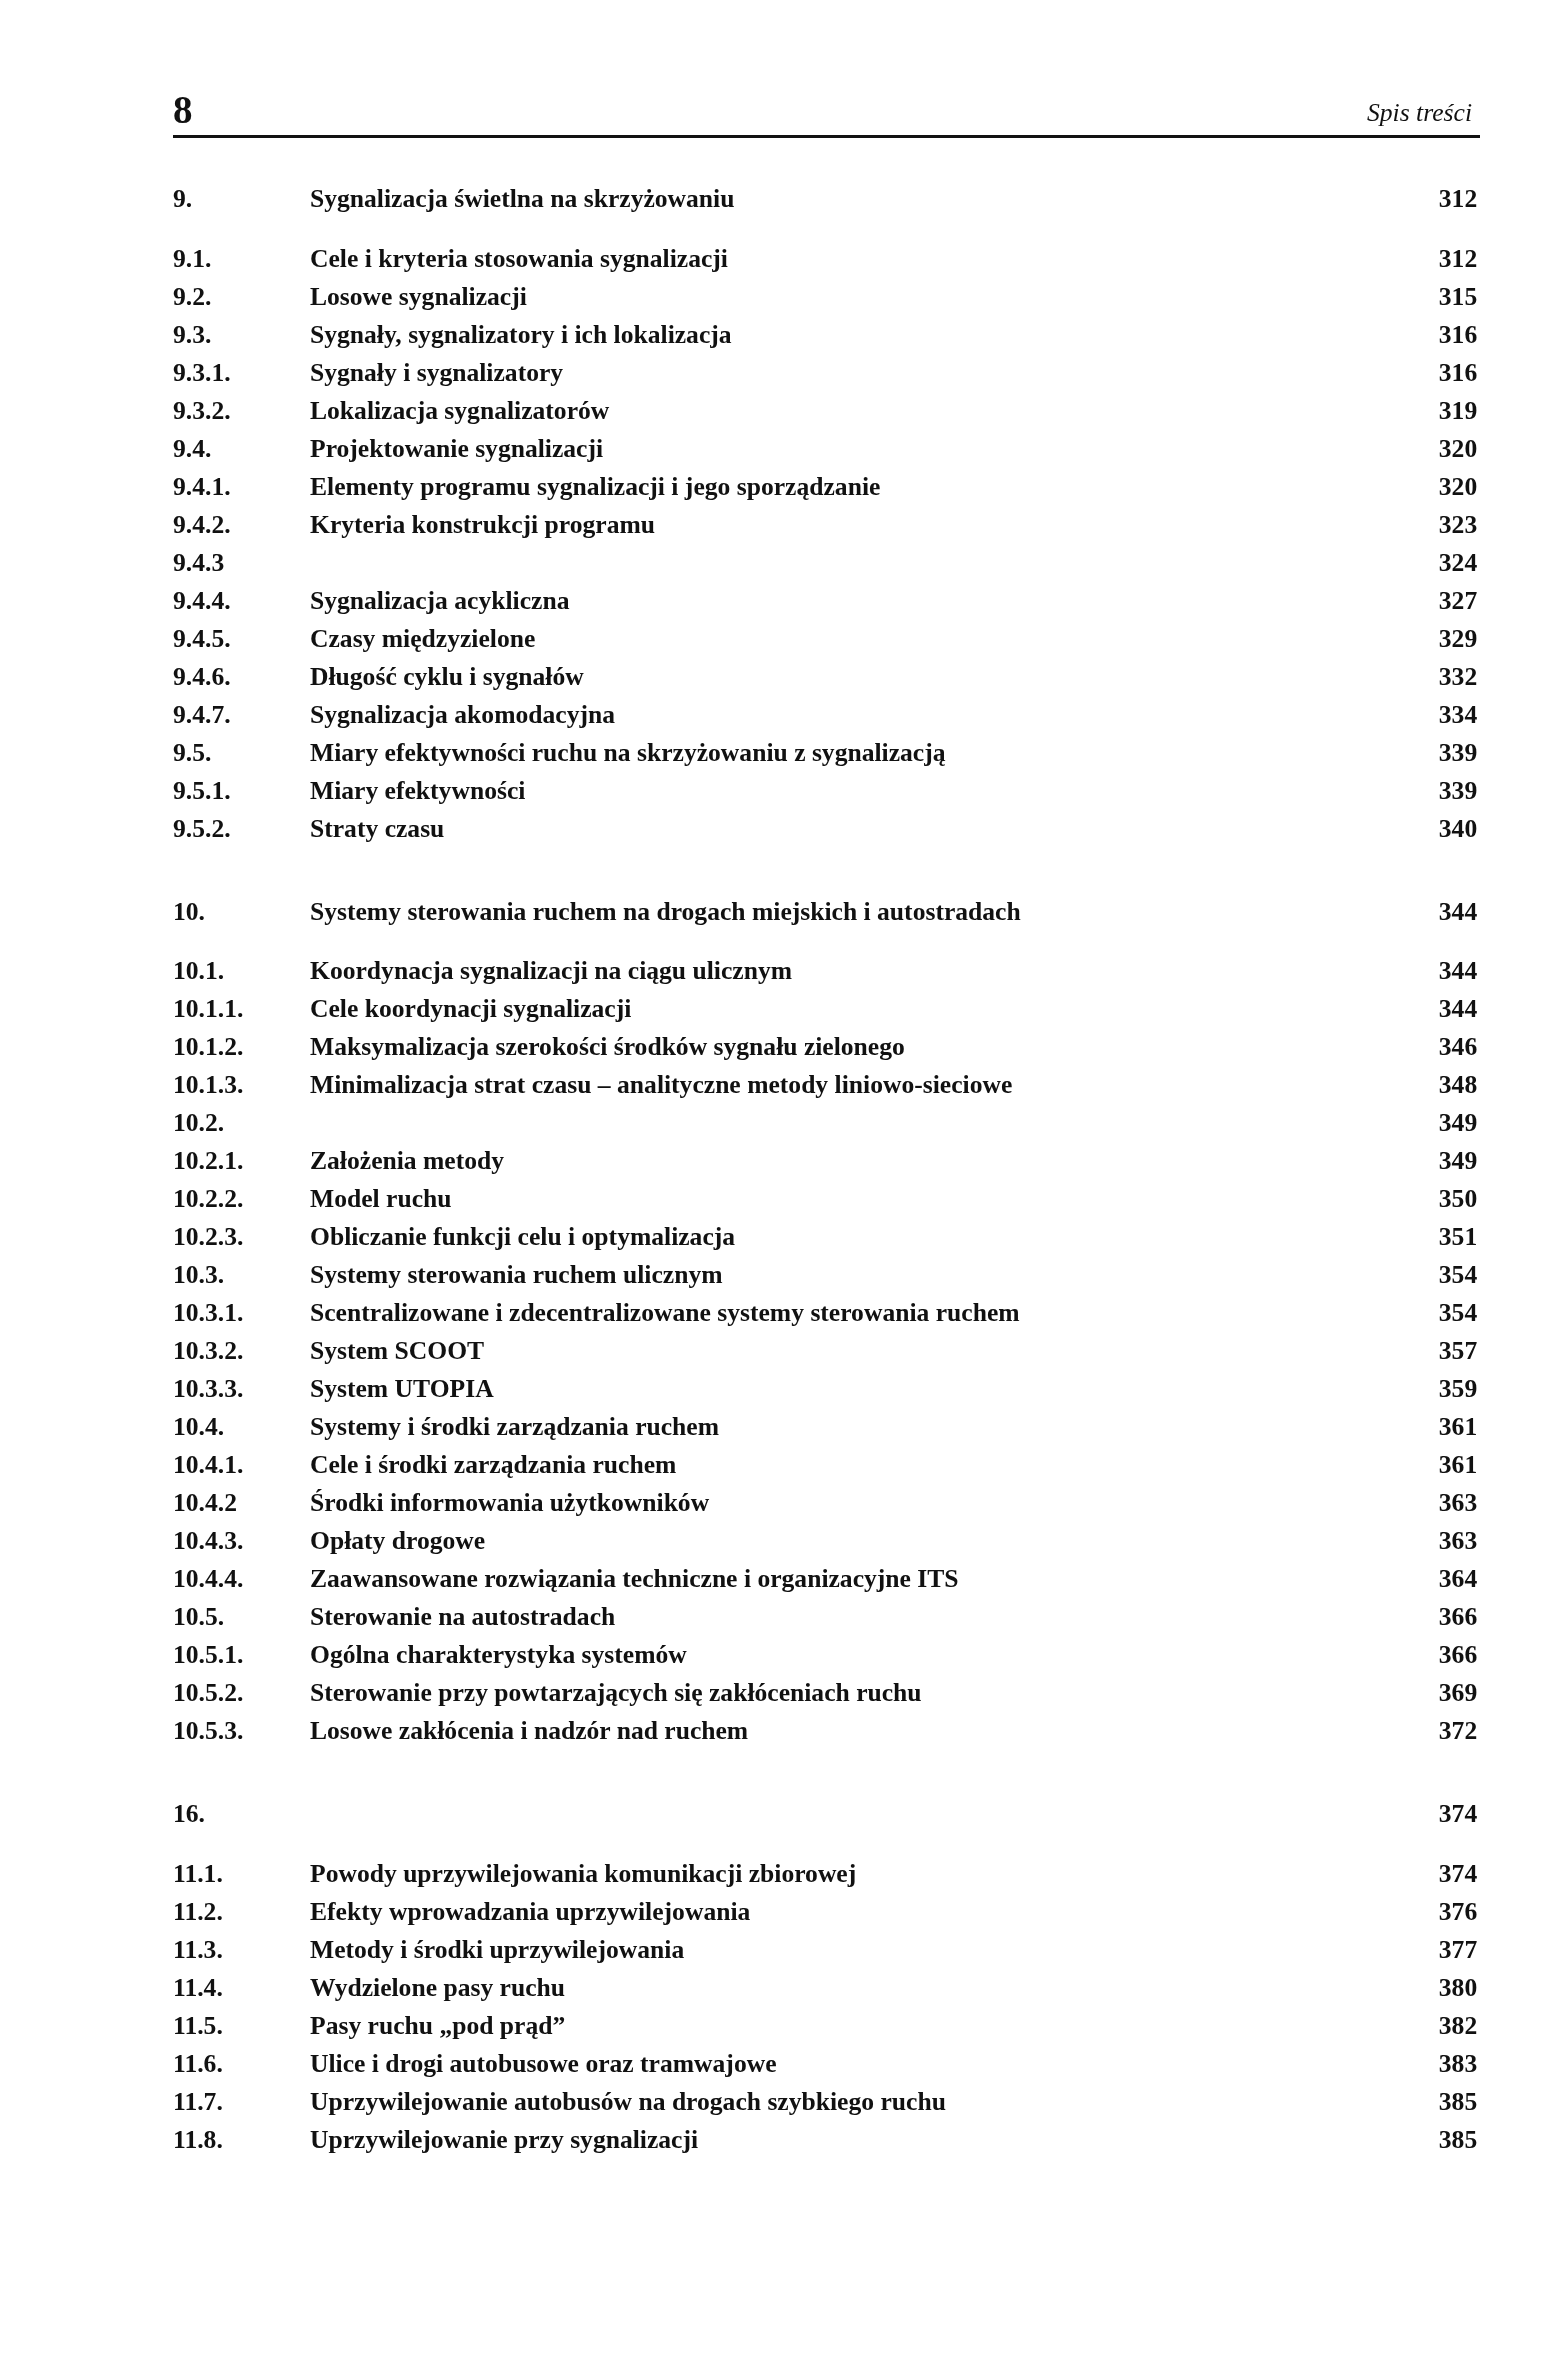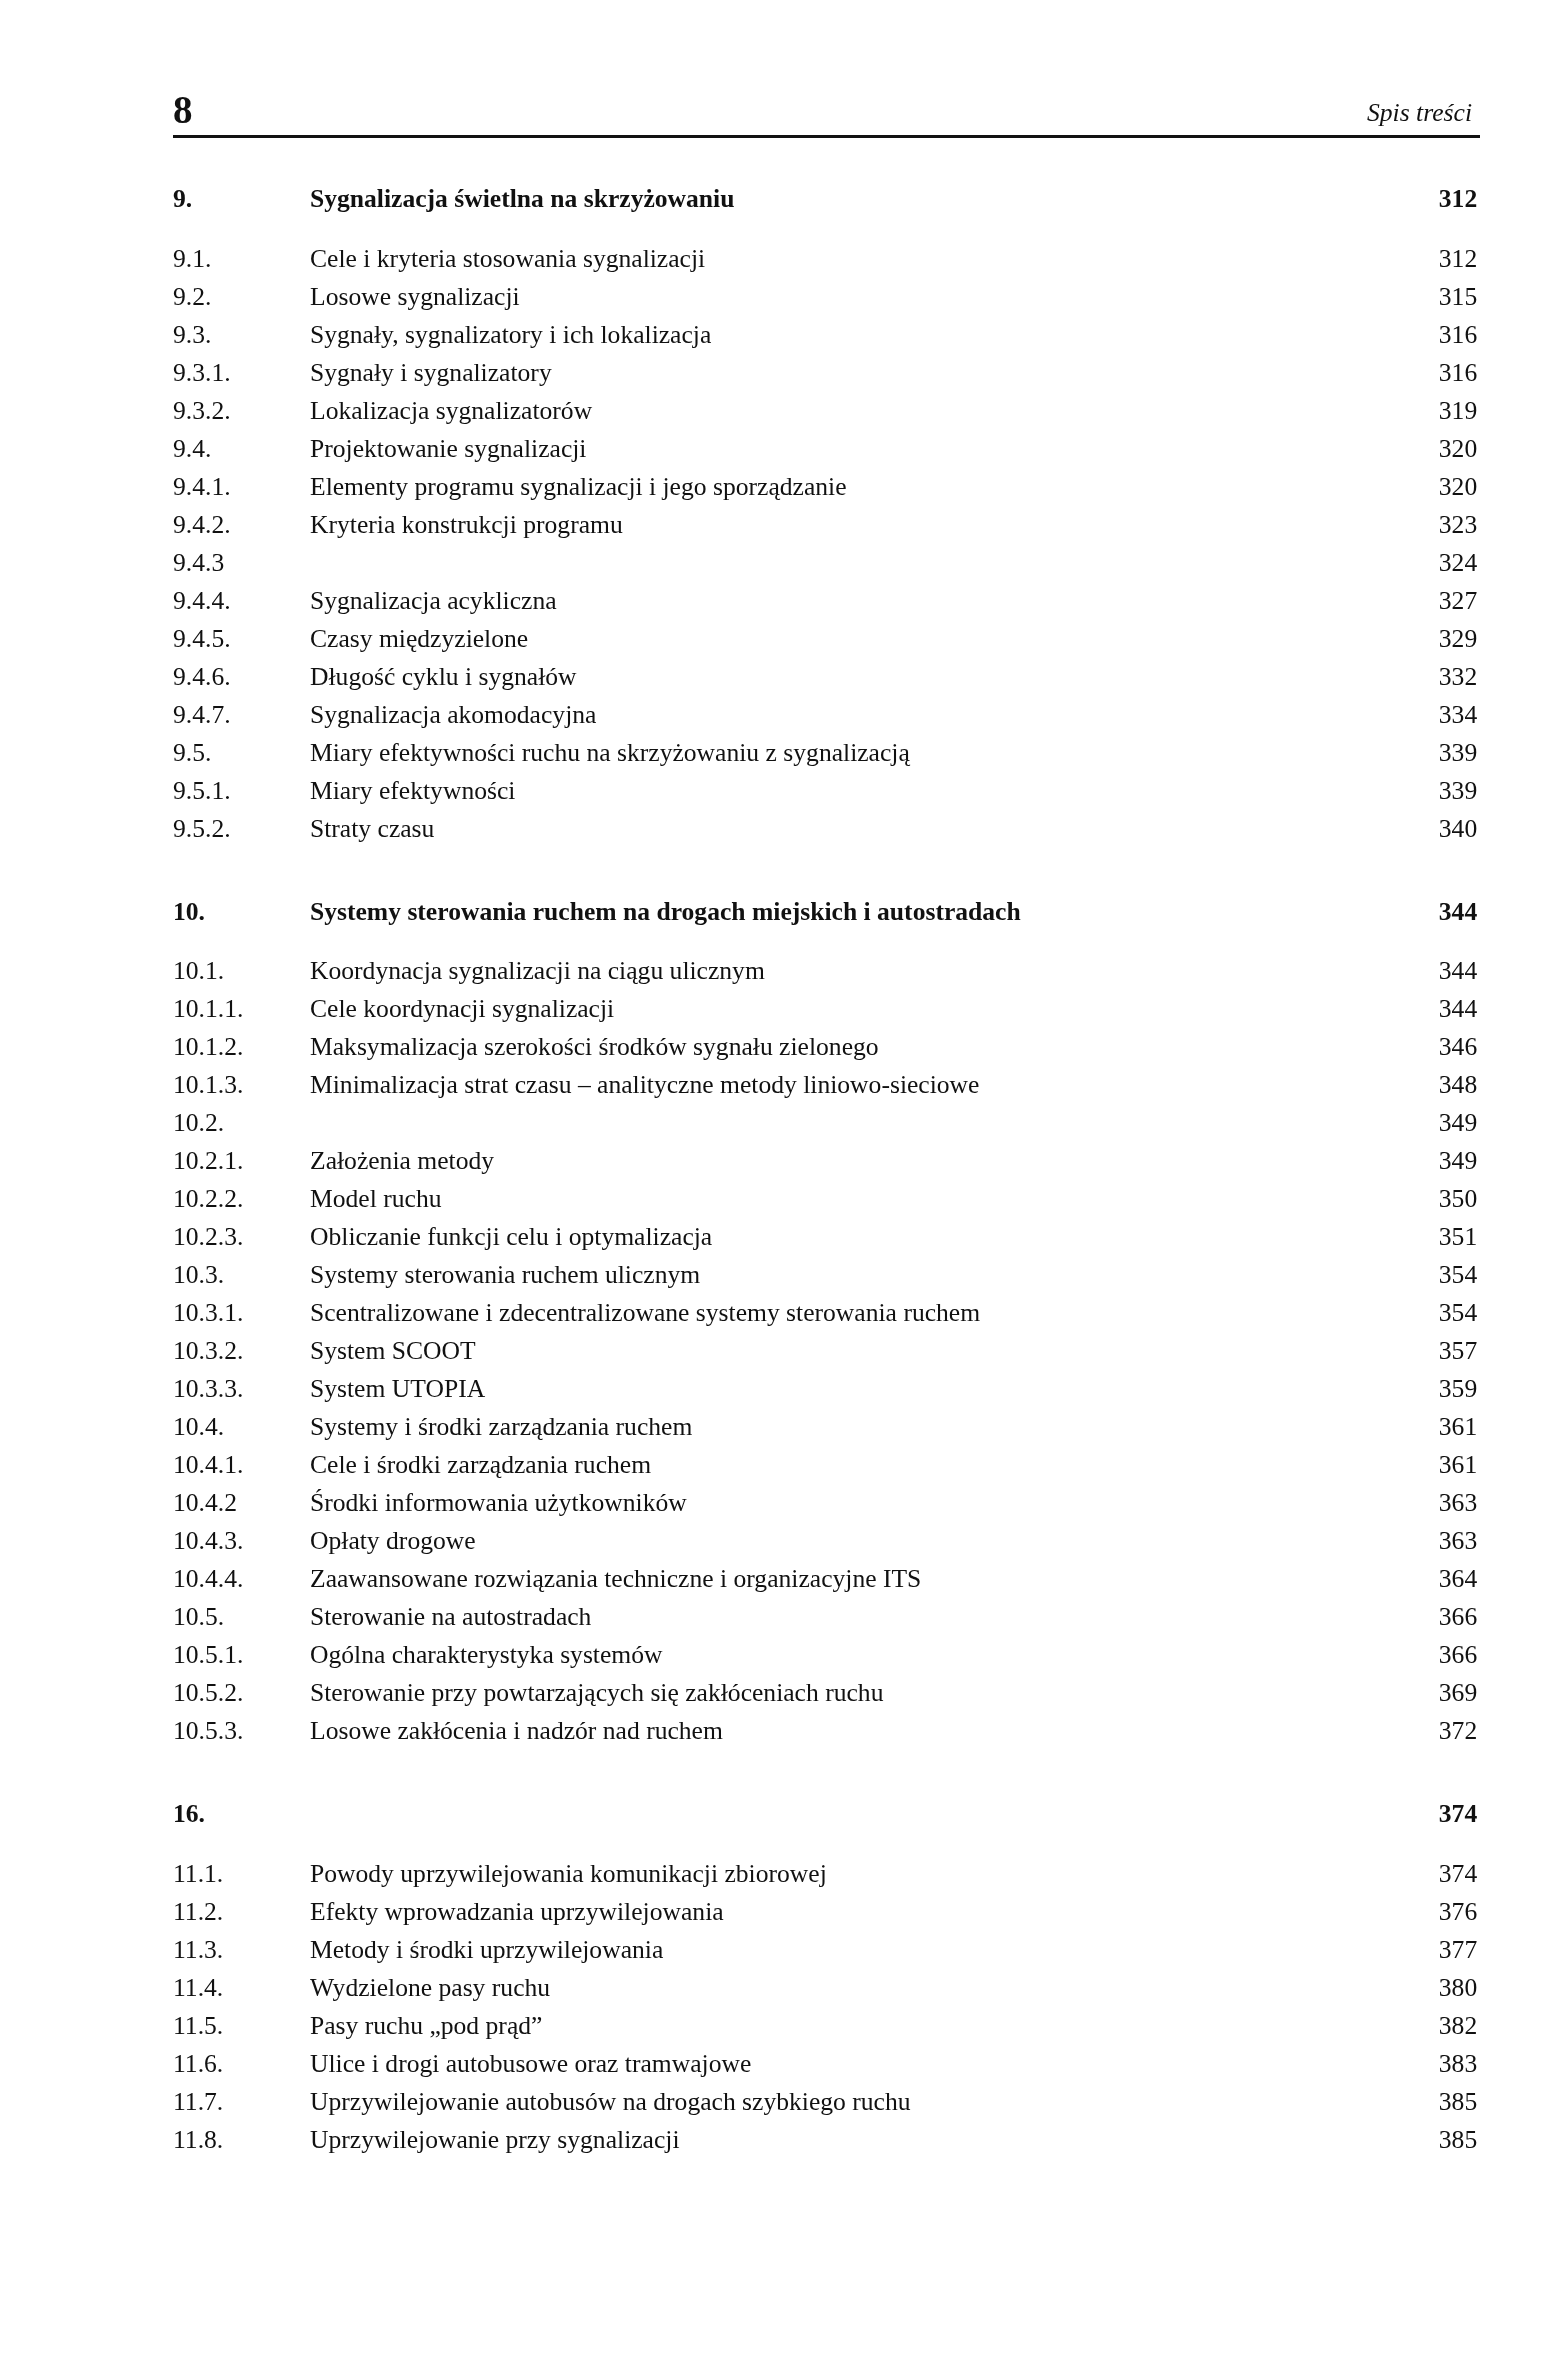--- a/index.html
+++ b/index.html
@@ -61,20 +61,21 @@
     .chapter {
       margin-bottom: 43px;
     }
     .row {
       display: flex;
       align-items: baseline;
       font-size: 25.6px;
       height: 38px;
       line-height: 38px;
       white-space: nowrap;
+      font-weight: bold;
     }
     .row.chapter-row {
       font-weight: bold;
       height: 41px;
       line-height: 41px;
       margin-bottom: 20.5px;
     }
     .num {
       width: 137px;
       flex: 0 0 137px;

